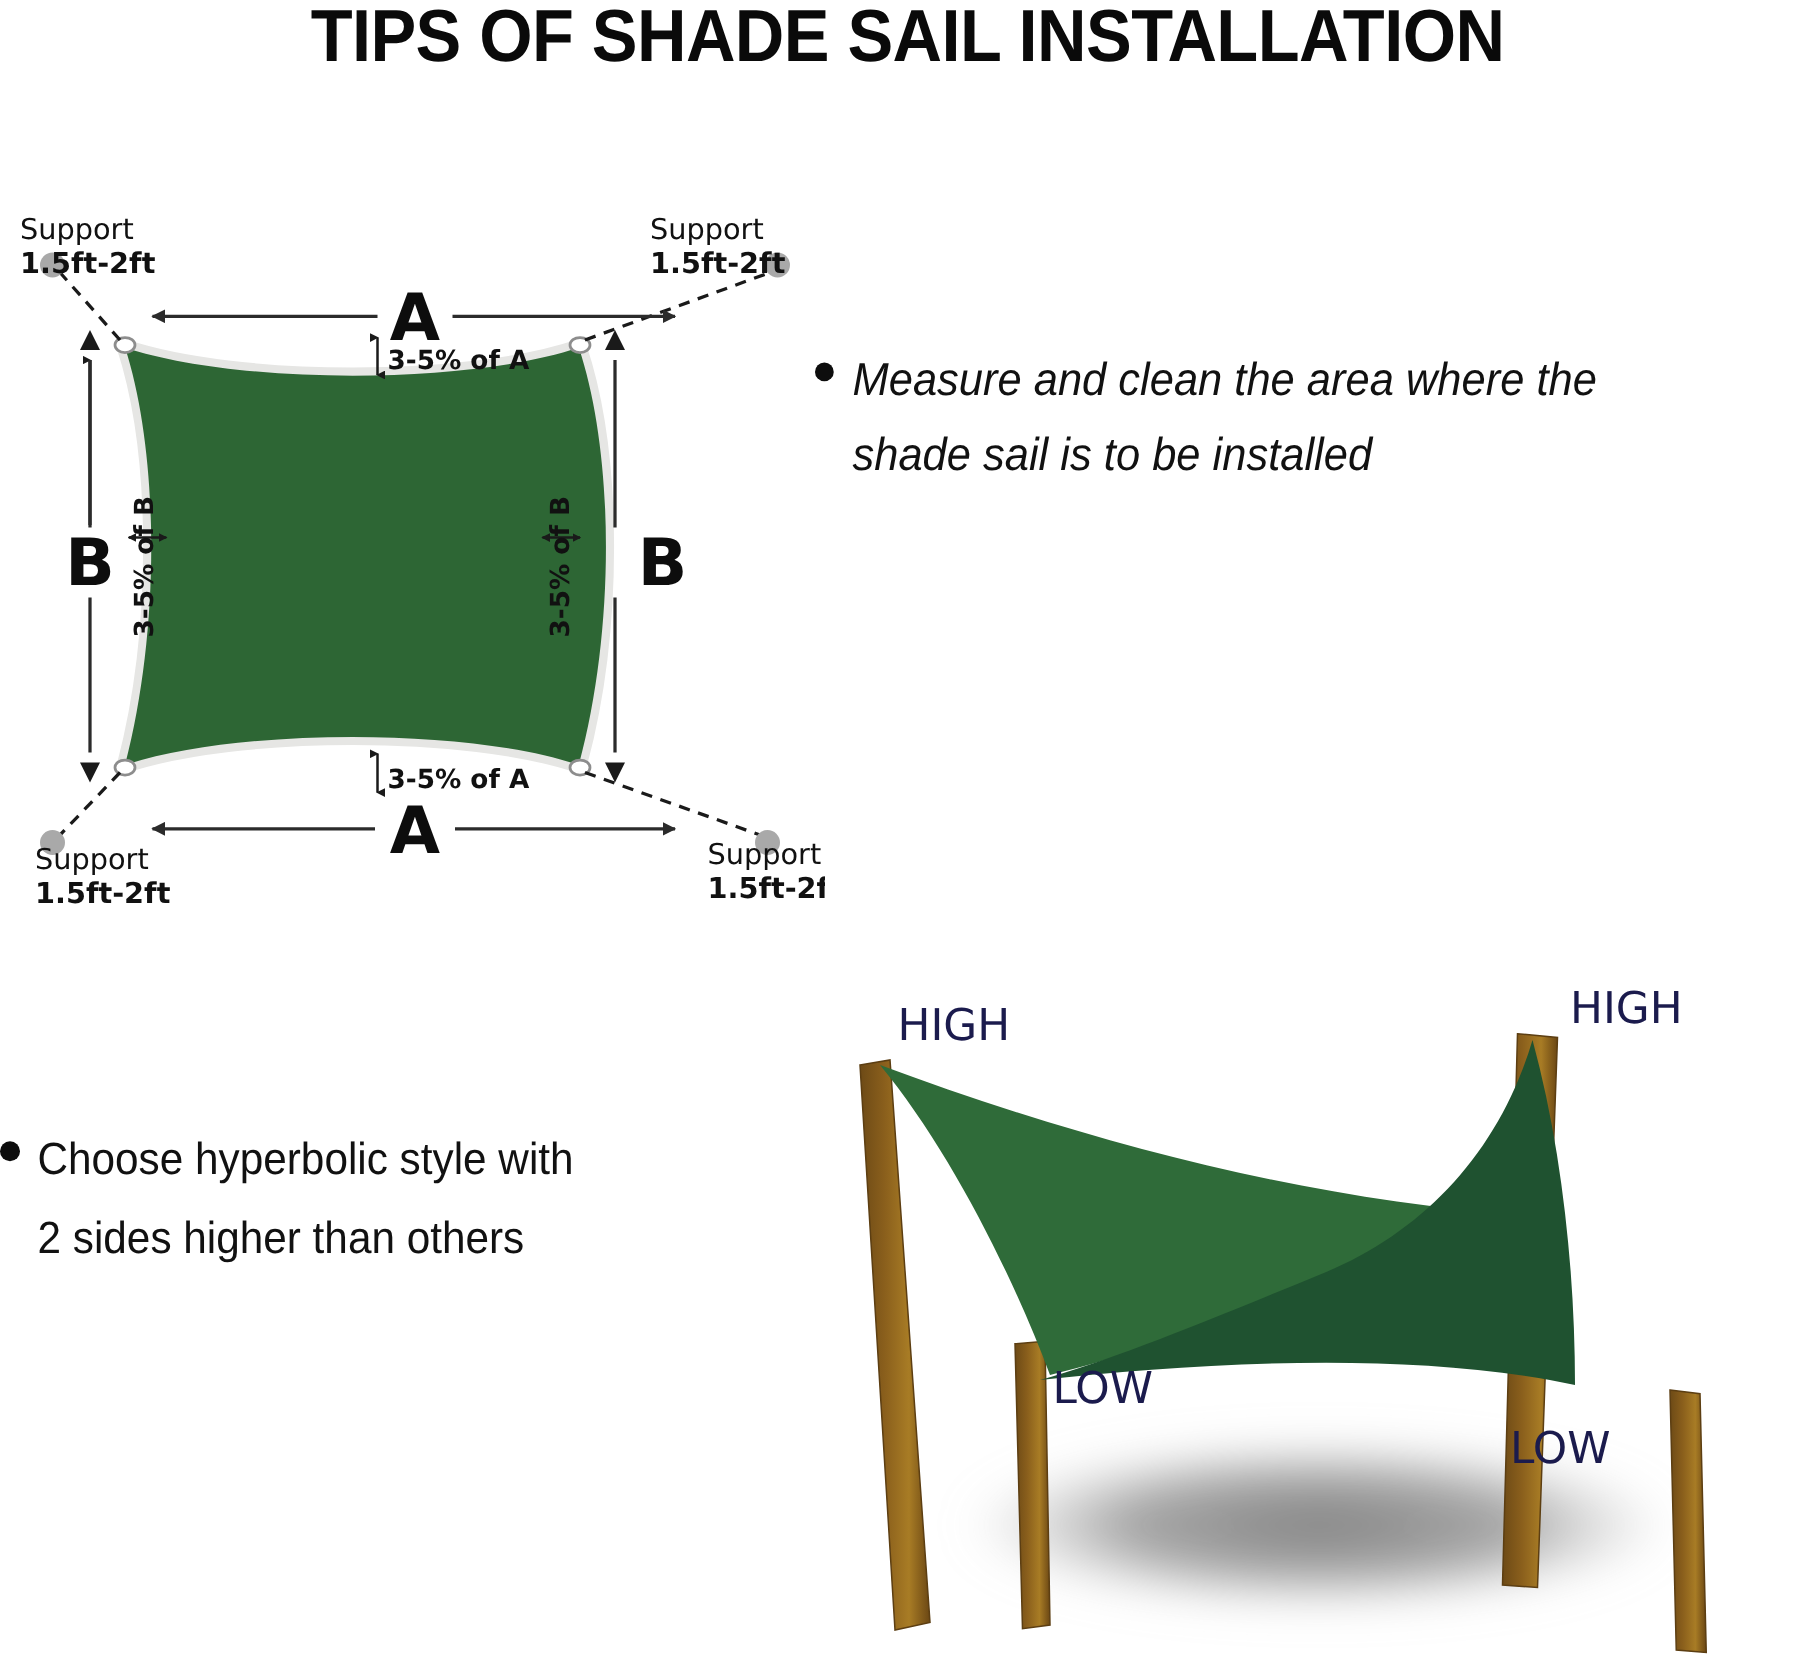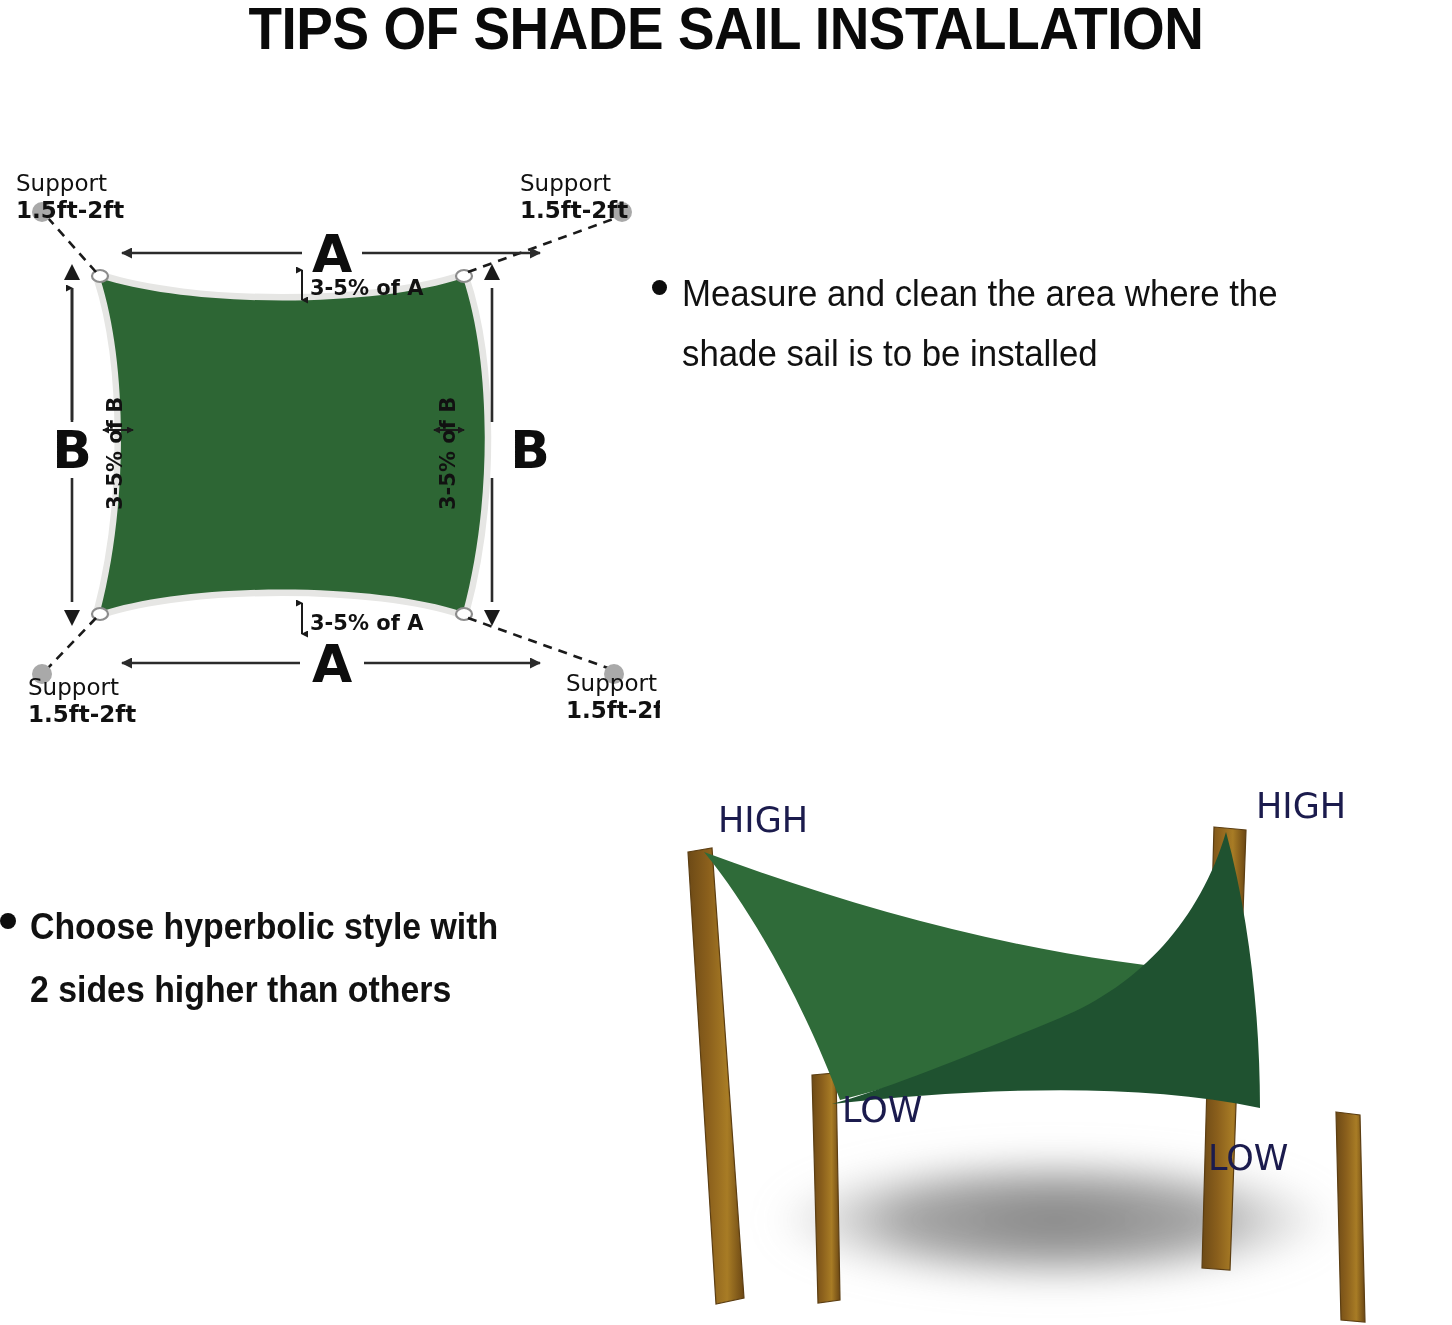--- a/index.html
+++ b/index.html
@@ -43,29 +43,29 @@
     height: 580px;
   }
   #rect-diagram svg {
     display: block;
   }
 
   
   #tips-list-top {
     position: absolute;
     left: 652px;
-    top: 264px;
+    top: 274px;
     width: 800px;
+    font-style: italic;
   }
   #tips-list-bottom {
     position: absolute;
     left: 0px;
     top: 895px;
     width: 620px;
-    font-weight: bold;
   }
   .bullet-row {
     display: flex;
     align-items: flex-start;
     margin-bottom: 4px;
   }
   .bullet-dot {
     flex: 0 0 auto;
     width: 15px;
     height: 15px;

